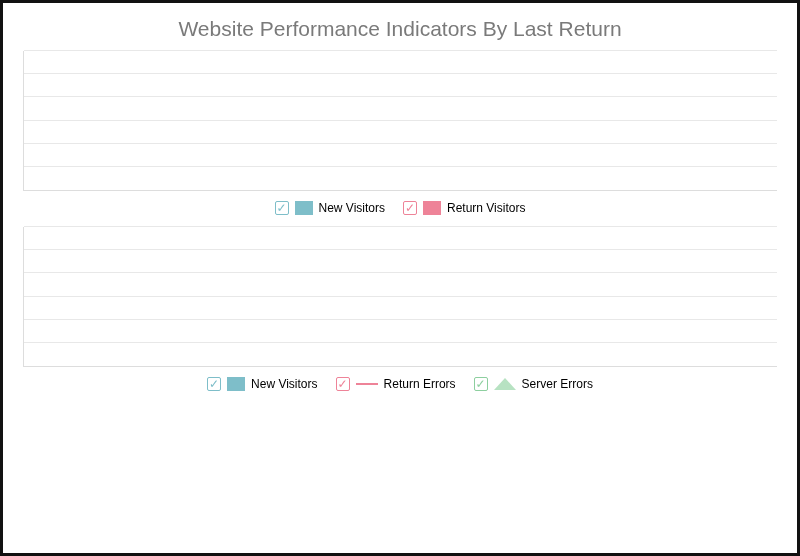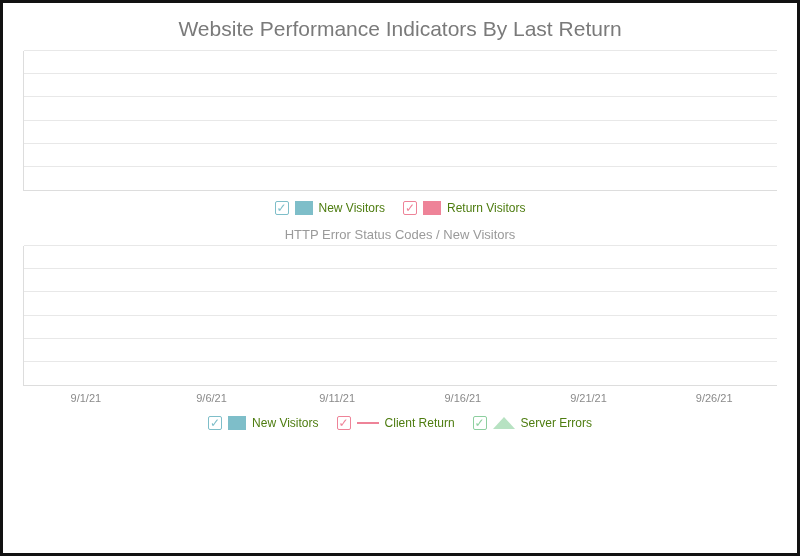--- a/index.html
+++ b/index.html
@@ -66,21 +66,21 @@
     font-size: 11px;
     color: #8a8a8a;
   }
   .xtick { position: absolute; transform: translateX(-50%); }
   .legend {
     display: flex;
     justify-content: center;
     gap: 18px;
     margin: 10px 0 12px;
     font-size: 12px;
-    color: #4d7c0f;
+    color: #000000;
   }
   .legend-item { display: flex; align-items: center; gap: 6px; }
   .cb {
     width: 14px; height: 14px;
     border: 1px solid #aaa;
     border-radius: 2px;
     position: relative;
     display: inline-block;
   }
   .cb::after {
@@ -248,21 +248,20 @@
     </div>
     <div class="legend-item">
       <span class="cb pink"></span>
       <span class="swatch sw-pink"></span>
       <span>Return Visitors</span>
     </div>
   </div>
 </div>
 
 <div class="panel">
-  <div class="panel-title">HTTP Error Status Codes / New Visitors</div>
   <div class="chart-area" id="chart2">
       <div class="grid-line" style="bottom: 16.6667%;"></div>
       <div class="grid-line" style="bottom: 33.3333%;"></div>
       <div class="grid-line" style="bottom: 50%;"></div>
       <div class="grid-line" style="bottom: 66.6667%;"></div>
       <div class="grid-line" style="bottom: 83.3333%;"></div>
       <div class="grid-line" style="bottom: 100%;"></div>
       <svg class="svg-layer" viewBox="0 0 100 100" preserveAspectRatio="none">
         <path d="M 1.6666666666666667 100 L 1.6666666666666667 92.5 L 5 95 L 8.333333333333332 91.25 L 11.666666666666666 93.75 L 15 92.5 L 18.333333333333332 93.75 L 21.666666666666668 91.25 L 25 95 L 28.333333333333332 93.75 L 31.666666666666664 92.5 L 35 91.25 L 38.333333333333336 93.75 L 41.66666666666667 92.5 L 45 93.75 L 48.333333333333336 95 L 51.66666666666667 92.5 L 55.00000000000001 93.75 L 58.333333333333336 91.25 L 61.66666666666667 93.75 L 65 95 L 68.33333333333333 93.75 L 71.66666666666667 92.5 L 75 91.25 L 78.33333333333333 93.75 L 81.66666666666667 91.25 L 85 93.75 L 88.33333333333333 92.5 L 91.66666666666666 95 L 95 91.25 L 98.33333333333333 93.75 L 98.33333333333333 100 Z" fill="#b7e2c2" stroke="#8dcf9f" stroke-width="0.4"></path>
       </svg>
@@ -355,38 +354,30 @@
           <div class="seg-new" style="height: 82.5%;"></div>
         </div>
         <div class="bar-col">
           <div class="seg-new" style="height: 50%;"></div>
         </div>
       </div>
       <svg class="svg-layer" viewBox="0 0 100 100" preserveAspectRatio="none">
         <path d="M 1.6666666666666667 65 L 5 72.5 L 8.333333333333332 62.5 L 11.666666666666666 72.5 L 15 60 L 18.333333333333332 75 L 21.666666666666668 57.5 L 25 77.5 L 28.333333333333332 75 L 31.666666666666664 70 L 35 55 L 38.333333333333336 62.5 L 41.66666666666667 55 L 45 72.5 L 48.333333333333336 75 L 51.66666666666667 62.5 L 55.00000000000001 72.5 L 58.333333333333336 57.5 L 61.66666666666667 75 L 65 77.5 L 68.33333333333333 72.5 L 71.66666666666667 70 L 75 57.5 L 78.33333333333333 72.5 L 81.66666666666667 55 L 85 72.5 L 88.33333333333333 62.5 L 91.66666666666666 77.5 L 95 52.5 L 98.33333333333333 70 " fill="none" stroke="#ee8398" stroke-width="0.9" vector-effect="non-scaling-stroke"></path>
       </svg>
     </div>
-  <div class="xaxis" id="xaxis2">
-      <span class="xtick" style="left: 8.33333%;">9/1/21</span>
-      <span class="xtick" style="left: 25%;">9/6/21</span>
-      <span class="xtick" style="left: 41.6667%;">9/11/21</span>
-      <span class="xtick" style="left: 58.3333%;">9/16/21</span>
-      <span class="xtick" style="left: 75%;">9/21/21</span>
-      <span class="xtick" style="left: 91.6667%;">9/26/21</span>
-    </div>
   <div class="legend">
     <div class="legend-item">
       <span class="cb blue"></span>
       <span class="swatch sw-blue"></span>
       <span>New Visitors</span>
     </div>
     <div class="legend-item">
       <span class="cb pink"></span>
       <span class="line-sample"></span>
-      <span>Client Return</span>
+      <span>Return Errors</span>
     </div>
     <div class="legend-item">
       <span class="cb green"></span>
       <span class="tri-sample"></span>
       <span>Server Errors</span>
     </div>
   </div>
 </div>
 
 </body></html>

